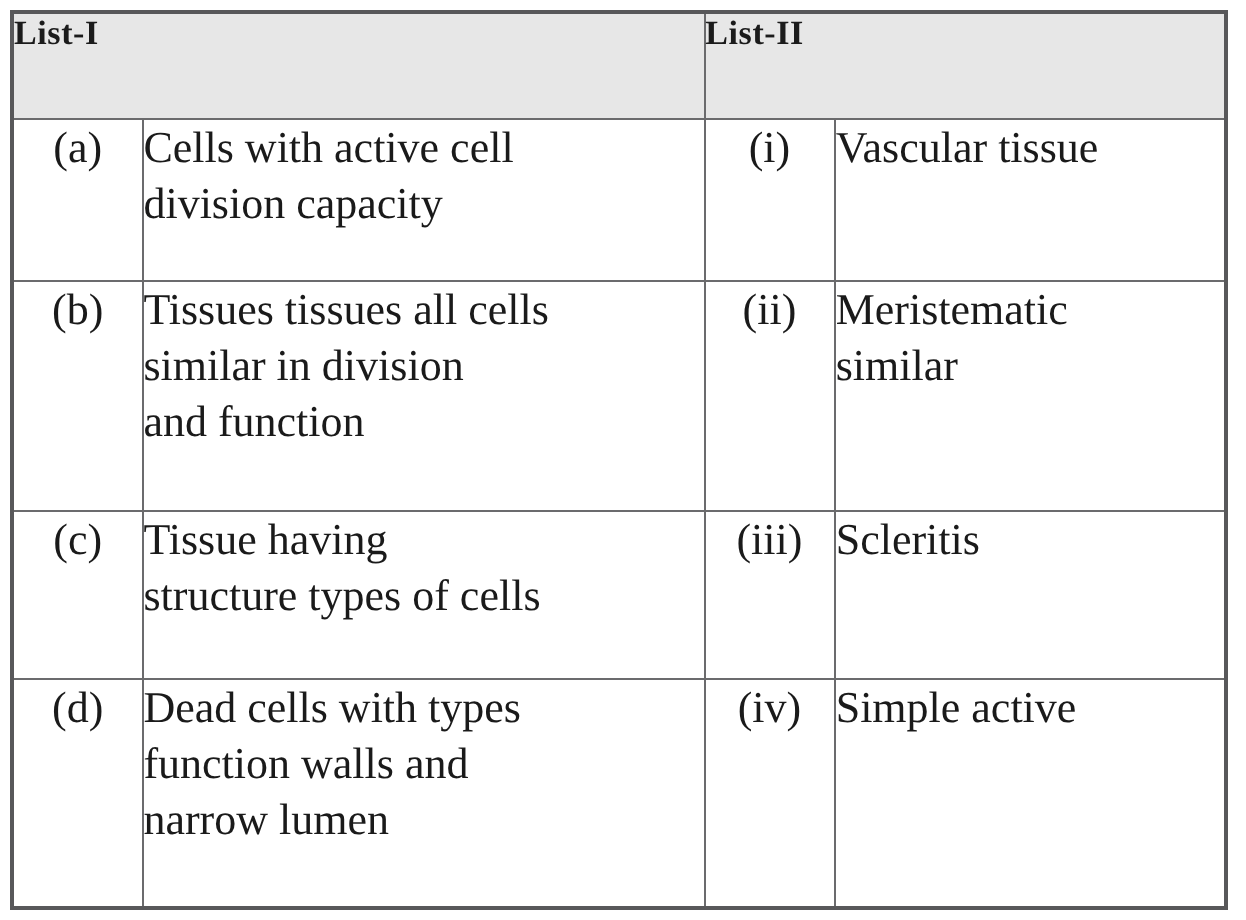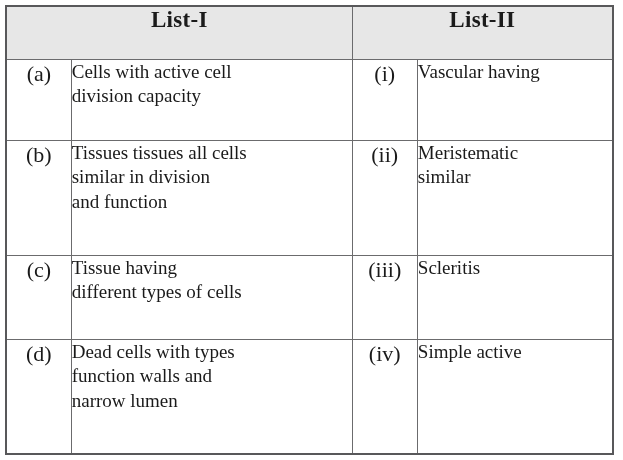--- a/index.html
+++ b/index.html
@@ -39,44 +39,44 @@
     border: 1px solid #6b6b6d;
     vertical-align: top;
     padding: 0;
   }
 
   
   thead th {
     background: #e7e7e7;
     border-bottom: 2px solid #58585a;
     height: 52px;
-    text-align: center;
+    text-align: left;
     vertical-align: middle;
     font-weight: bold;
-    font-size: 23px;
+    font-size: 17px;
     letter-spacing: 0.3px;
     color: #1b1b1b;
   }
 
   
   col.c-key1   { width: 65px; }
   col.c-text1  { width: 280px; }
   col.c-key2   { width: 65px; }
   col.c-text2  { width: 195px; }
 
   
   .key-cell {
     text-align: center;
     font-size: 22px;
     line-height: 1.28;
     padding: 9px 2px 0 2px;
     white-space: nowrap;
   }
   .text-cell {
-    font-size: 19px;
+    font-size: 22px;
     line-height: 1.28;
     padding: 9px 6px 6px 12px;
   }
   .text-cell .line {
     display: block;
     white-space: nowrap;
   }
 
   
   tr.row-a td { height: 80px; }
@@ -107,21 +107,21 @@
     <tbody>
 
       <tr class="row-a">
         <td class="key-cell">(a)</td>
         <td class="text-cell">
           <span class="line">Cells with active cell</span>
           <span class="line">division capacity</span>
         </td>
         <td class="key-cell">(i)</td>
         <td class="text-cell">
-          <span class="line">Vascular having</span>
+          <span class="line">Vascular tissue</span>
         </td>
       </tr>
 
       <tr class="row-b">
         <td class="key-cell">(b)</td>
         <td class="text-cell">
           <span class="line">Tissues tissues all cells</span>
           <span class="line">similar in division</span>
           <span class="line">and function</span>
         </td>
@@ -129,21 +129,21 @@
         <td class="text-cell">
           <span class="line">Meristematic</span>
           <span class="line">similar</span>
         </td>
       </tr>
 
       <tr class="row-c">
         <td class="key-cell">(c)</td>
         <td class="text-cell">
           <span class="line">Tissue having</span>
-          <span class="line">different types of cells</span>
+          <span class="line">structure types of cells</span>
         </td>
         <td class="key-cell">(iii)</td>
         <td class="text-cell">
           <span class="line">Scleritis</span>
         </td>
       </tr>
 
       <tr class="row-d">
         <td class="key-cell">(d)</td>
         <td class="text-cell">

